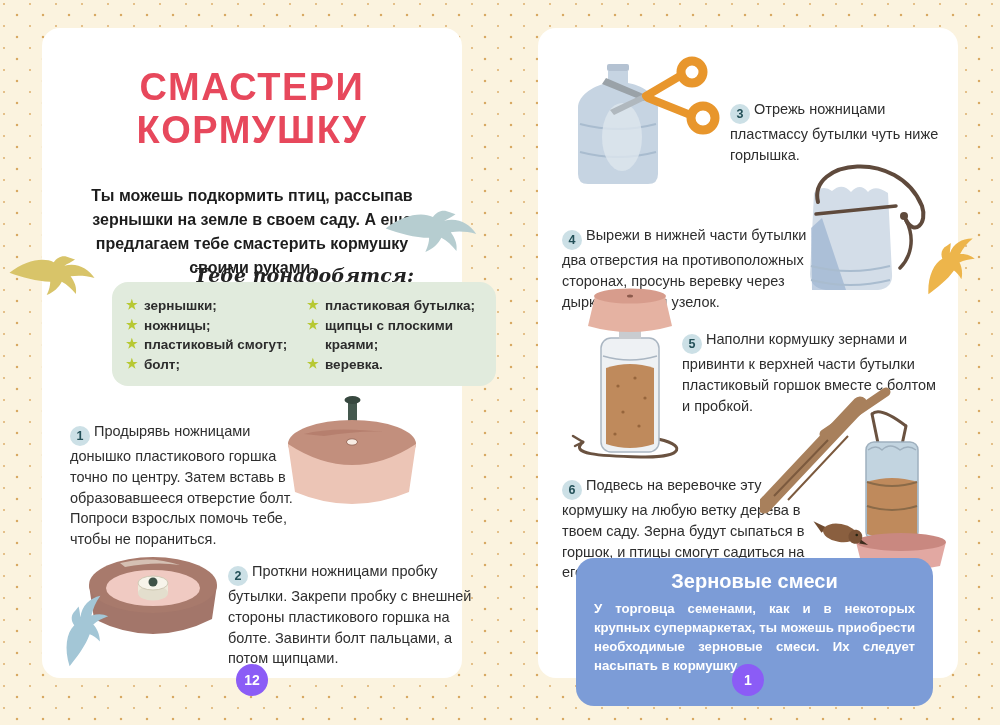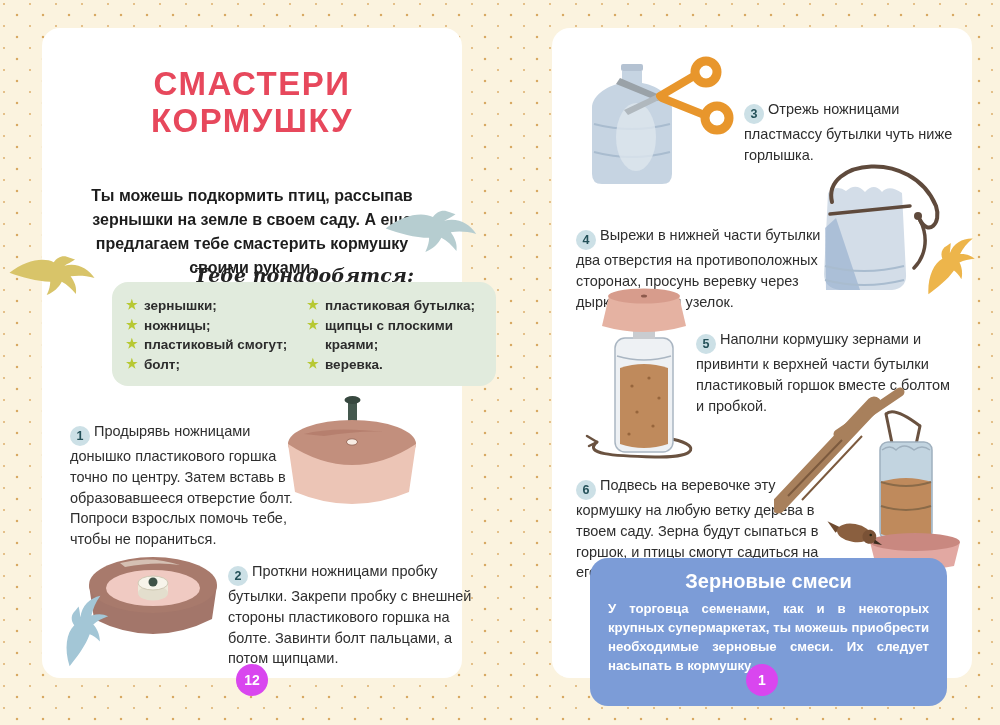--- a/index.html
+++ b/index.html
@@ -11,25 +11,25 @@
       radial-gradient(circle,#d8a963 1.4px,transparent 1.6px),
       radial-gradient(circle,#e4c08a 1.2px,transparent 1.4px);
     background-size:26px 22px;
     background-position:4px 4px,17px 15px;
   }
   .page{
     position:absolute;top:28px;width:420px;height:650px;
     background:#ffffff;border-radius:18px;
   }
   #left-page{left:42px;}
-  #right-page{left:552px;}
+  #right-page{left:538px;}
 
   .page-title{
     position:absolute;top:38px;left:0;width:100%;text-align:center;
-    color:#e7485c;font-weight:700;font-size:33px;line-height:1.12;
+    color:#e7485c;font-weight:700;font-size:38px;line-height:1.12;
     letter-spacing:1.5px;
   }
   .intro{
     position:absolute;top:140px;left:35px;width:350px;text-align:center;
     font-weight:700;font-size:16px;line-height:1.5;color:#1d1d1d;
   }
   .materials{
     position:absolute;top:236px;left:70px;width:384px;
   }
   .materials-heading{
@@ -67,21 +67,21 @@
   }
   .info-box h3{
     margin:0 0 6px;text-align:center;font-size:20px;font-weight:700;
   }
   .info-box p{
     margin:0;font-size:13.2px;font-weight:700;line-height:1.45;
     text-align:justify;
   }
   .page-circle{
     position:absolute;left:50%;bottom:-18px;transform:translateX(-50%);
-    width:32px;height:32px;border-radius:50%;background:#d946ef;
+    width:32px;height:32px;border-radius:50%;background:#8b5cf6;
     color:#ffffff;font-weight:700;font-size:14px;
     display:flex;align-items:center;justify-content:center;
   }
   .bird{position:absolute;z-index:5;}
 </style>
 </head>
 <body>
 
 <div class="page" id="left-page">
 

